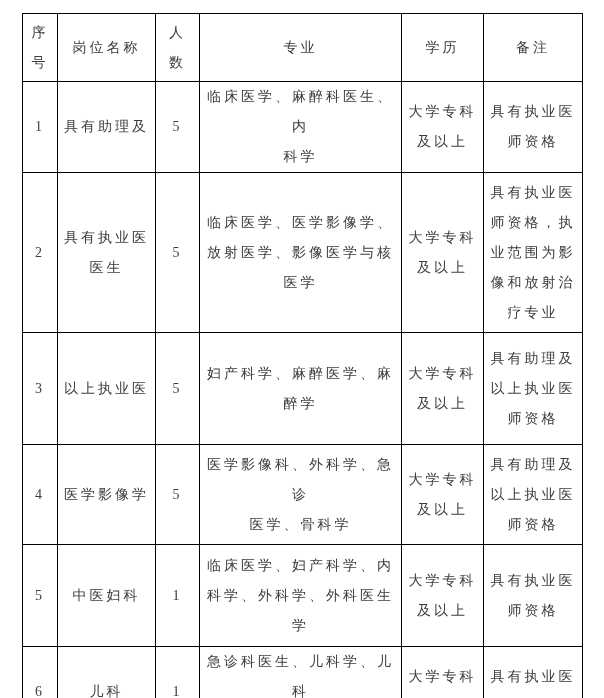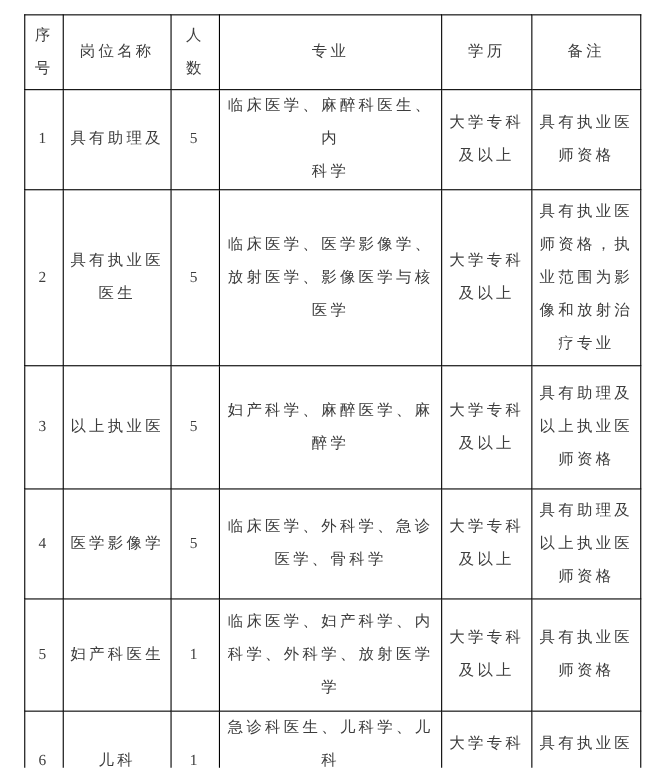--- a/index.html
+++ b/index.html
@@ -106,34 +106,34 @@
       <td>大学专科
 及以上</td>
       <td>具有助理及
 以上执业医
 师资格</td>
     </tr>
     <tr class="r-4">
       <td>4</td>
       <td>医学影像学</td>
       <td>5</td>
-      <td>临床医学、外科学、急诊
+      <td>医学影像科、外科学、急诊
 医学、骨科学</td>
       <td>大学专科
 及以上</td>
       <td>具有助理及
 以上执业医
 师资格</td>
     </tr>
     <tr class="r-5">
       <td>5</td>
-      <td>妇产科医生</td>
+      <td>中医妇科</td>
       <td>1</td>
       <td>临床医学、妇产科学、内
-科学、外科学、放射医学
+科学、外科学、外科医生
 学</td>
       <td>大学专科
 及以上</td>
       <td>具有执业医
 师资格</td>
     </tr>
     <tr class="r-6">
       <td>6</td>
       <td>儿科</td>
       <td>1</td>

